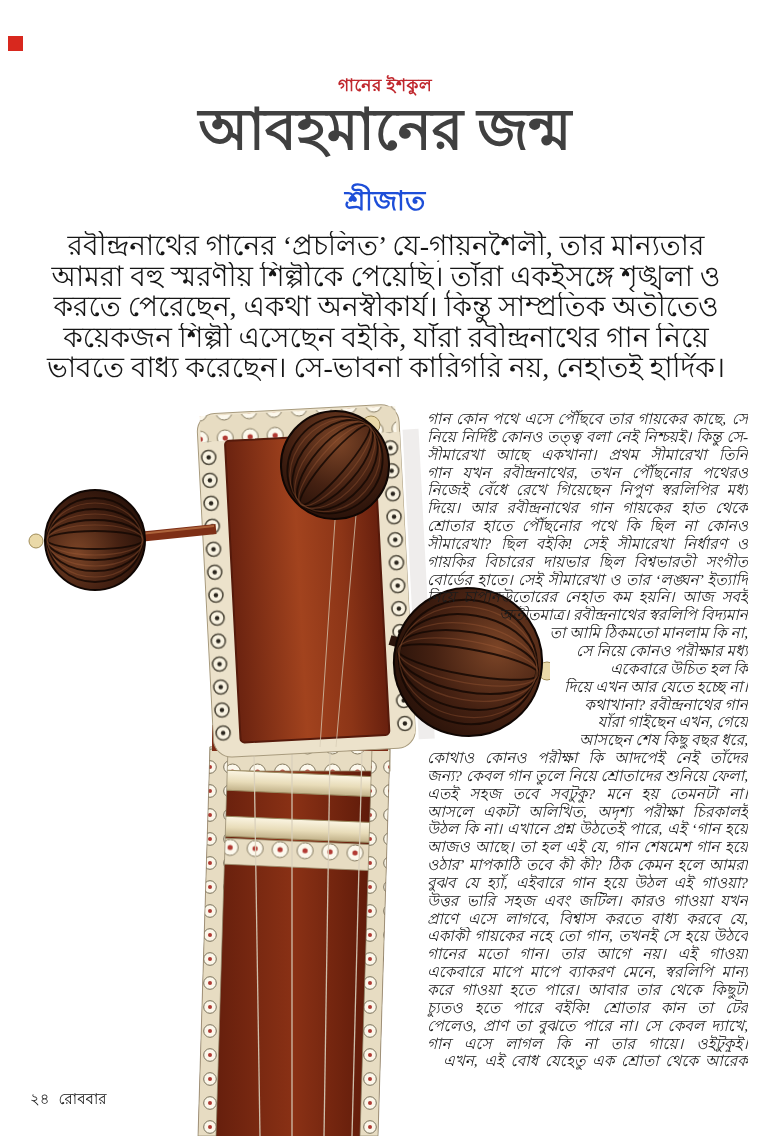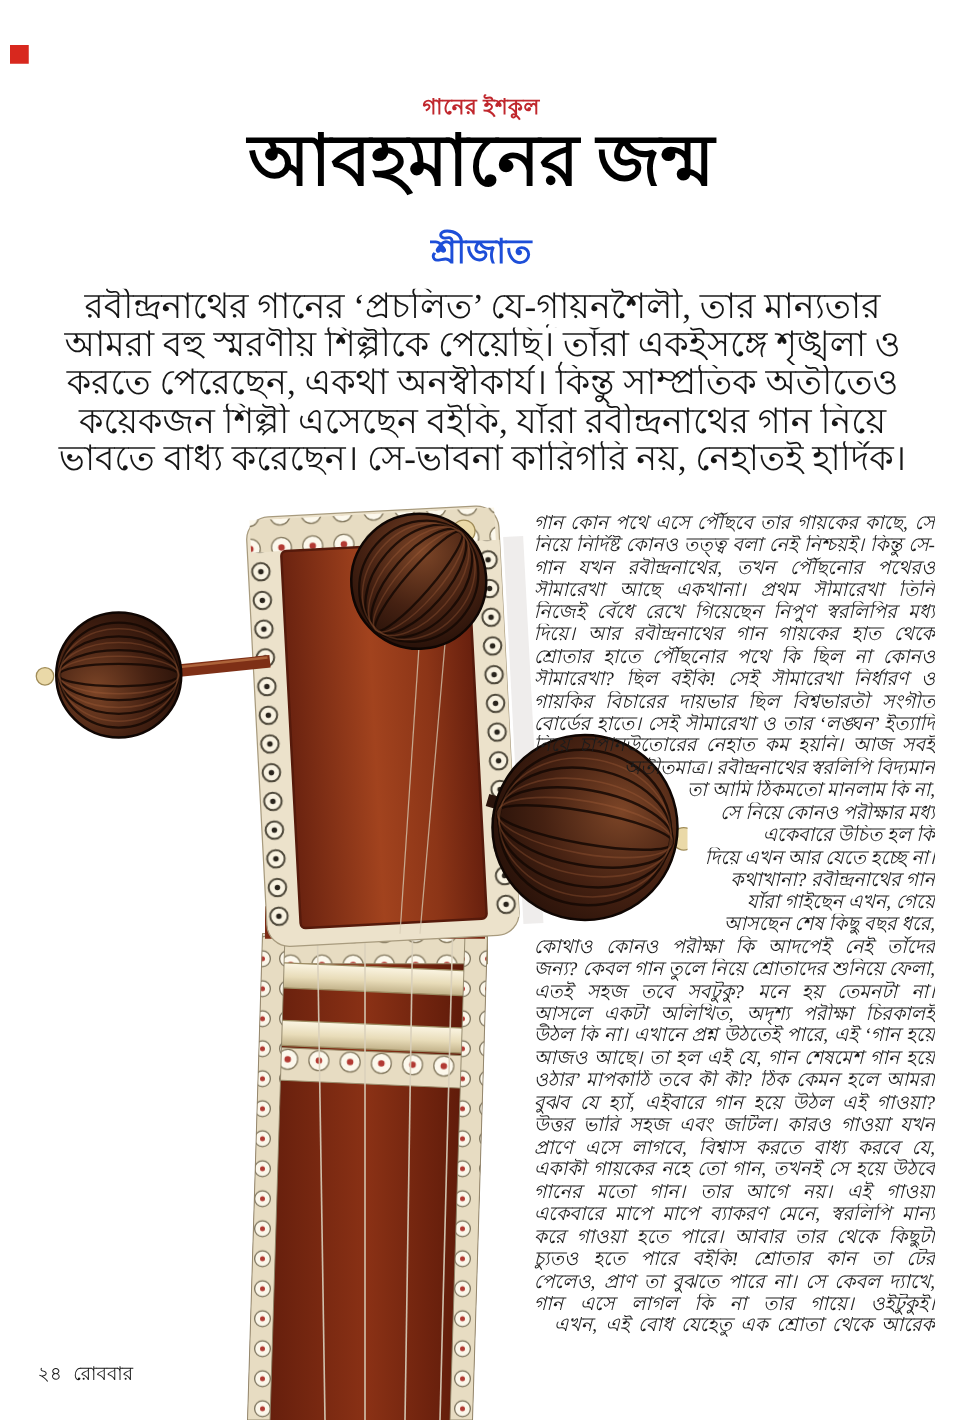--- a/index.html
+++ b/index.html
@@ -2,21 +2,21 @@
 <html><head>
 <meta charset="utf-8">
 <style>
   html,body{margin:0;padding:0;background:#ffffff;}
   .page{position:relative;width:770px;height:1136px;background:#ffffff;overflow:hidden;
         font-family:"Liberation Serif","DejaVu Serif",serif;color:#1d1d1d;}
   .corner-mark{position:absolute;left:8px;top:36px;width:15px;height:15px;background:#d8281e;}
   .kicker{position:absolute;left:0;top:72px;width:100%;text-align:center;
           font-size:17px;font-weight:bold;color:#c0272d;letter-spacing:.5px;}
   .headline{position:absolute;left:0;top:92px;width:100%;text-align:center;
-            font-size:57px;line-height:76px;font-weight:bold;color:#000000;}
+            font-size:57px;line-height:76px;font-weight:bold;color:#404040;}
   .byline{position:absolute;left:0;top:180px;width:100%;text-align:center;
           font-size:27px;font-weight:bold;color:#1d4ed8;}
   .intro{position:absolute;left:28px;top:231px;width:716px;font-size:28px;color:#161616;}
   .intro .iln{height:30.6px;overflow:hidden;text-align:center;line-height:30.6px;}
   .figure-wrap{position:absolute;left:20px;top:395px;width:530px;height:741px;z-index:0;pointer-events:none;}
   .article{position:absolute;left:427px;top:410px;width:321px;z-index:1;
            font-size:15.3px;color:#1c1c1c;}
   .article .ln{height:17.85px;line-height:17.85px;overflow:hidden;
                text-align:justify;text-align-last:justify;font-style:italic;}
   .article .ln.wrapR{text-align:right;text-align-last:right;}
@@ -172,22 +172,22 @@
             <ellipse rx="38" ry="70"></ellipse>
             <ellipse rx="55" ry="69"></ellipse>
         </g>
       </g>
     </svg>
   </div>
 
   <div class="article">
       <div class="ln">গান কোন পথে এসে পৌঁছবে তার গায়কের কাছে, সে</div>
       <div class="ln">নিয়ে নির্দিষ্ট কোনও তত্ত্ব বলা নেই নিশ্চয়ই। কিন্তু সে-</div>
+      <div class="ln">সীমারেখা আছে একখানা। প্রথম সীমারেখা তিনি</div>
       <div class="ln">গান যখন রবীন্দ্রনাথের, তখন পৌঁছনোর পথেরও</div>
-      <div class="ln">সীমারেখা আছে একখানা। প্রথম সীমারেখা তিনি</div>
       <div class="ln">নিজেই বেঁধে রেখে গিয়েছেন নিপুণ স্বরলিপির মধ্য</div>
       <div class="ln">দিয়ে। আর রবীন্দ্রনাথের গান গায়কের হাত থেকে</div>
       <div class="ln">শ্রোতার হাতে পৌঁছনোর পথে কি ছিল না কোনও</div>
       <div class="ln">সীমারেখা? ছিল বইকি! সেই সীমারেখা নির্ধারণ ও</div>
       <div class="ln">গায়কির বিচারের দায়ভার ছিল বিশ্বভারতী সংগীত</div>
       <div class="ln">বোর্ডের হাতে। সেই সীমারেখা ও তার ‘লঙ্ঘন’ ইত্যাদি</div>
       <div class="ln">নিয়ে চাপানউতোরের নেহাত কম হয়নি। আজ সবই</div>
       <div class="ln wrapR">অতীতমাত্র। রবীন্দ্রনাথের স্বরলিপি বিদ্যমান</div>
       <div class="ln wrapR">তা আমি ঠিকমতো মানলাম কি না,</div>
       <div class="ln wrapR">সে নিয়ে কোনও পরীক্ষার মধ্য</div>

